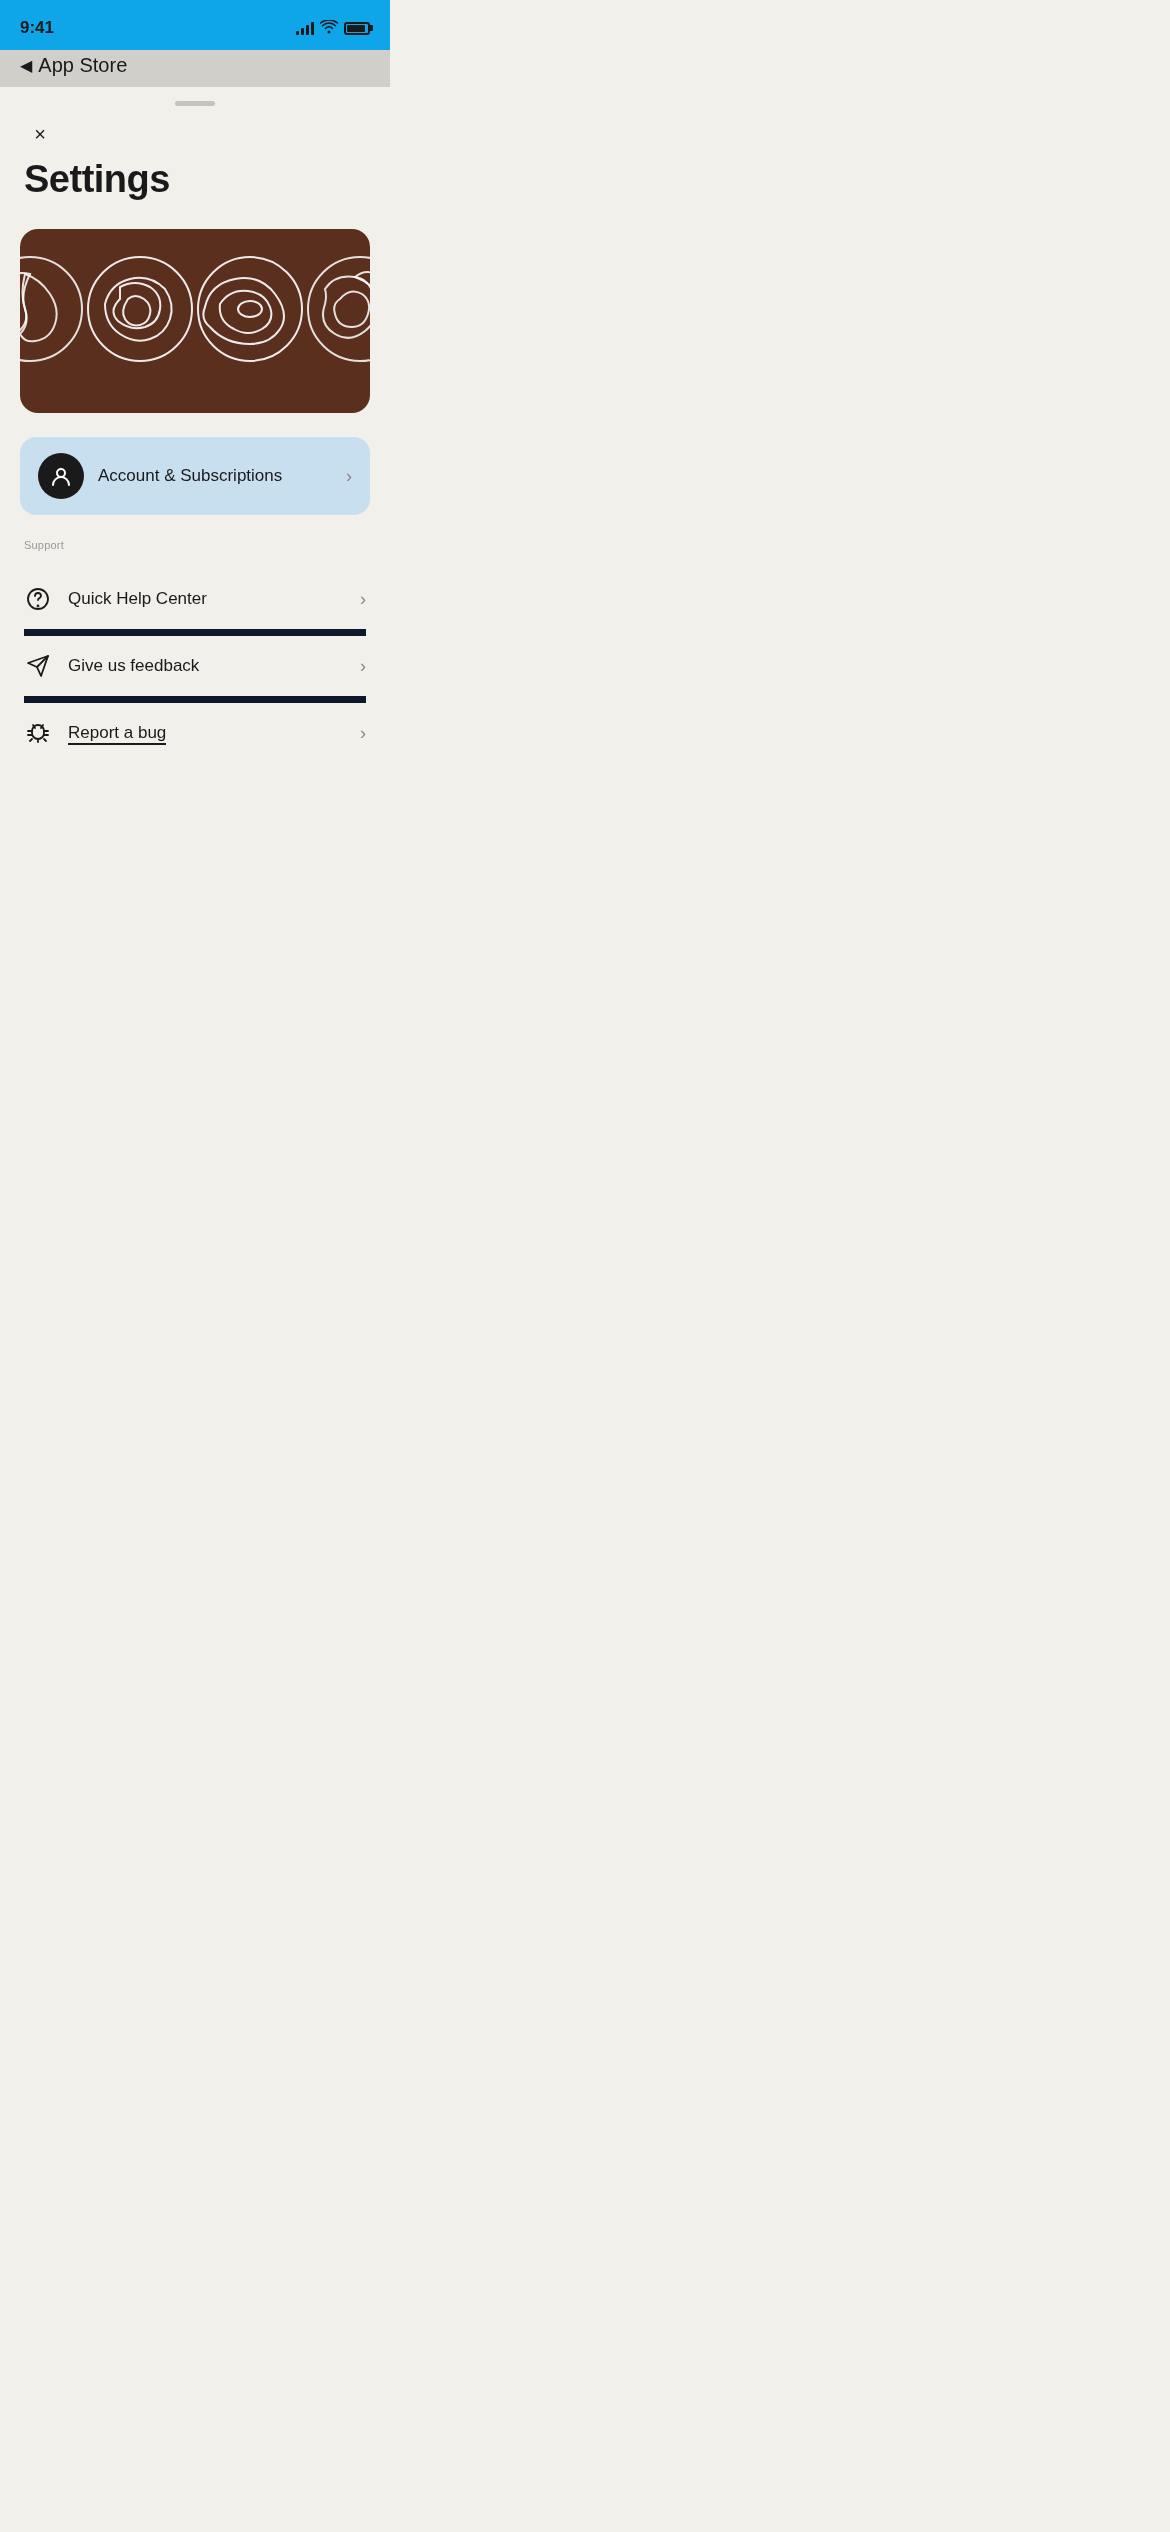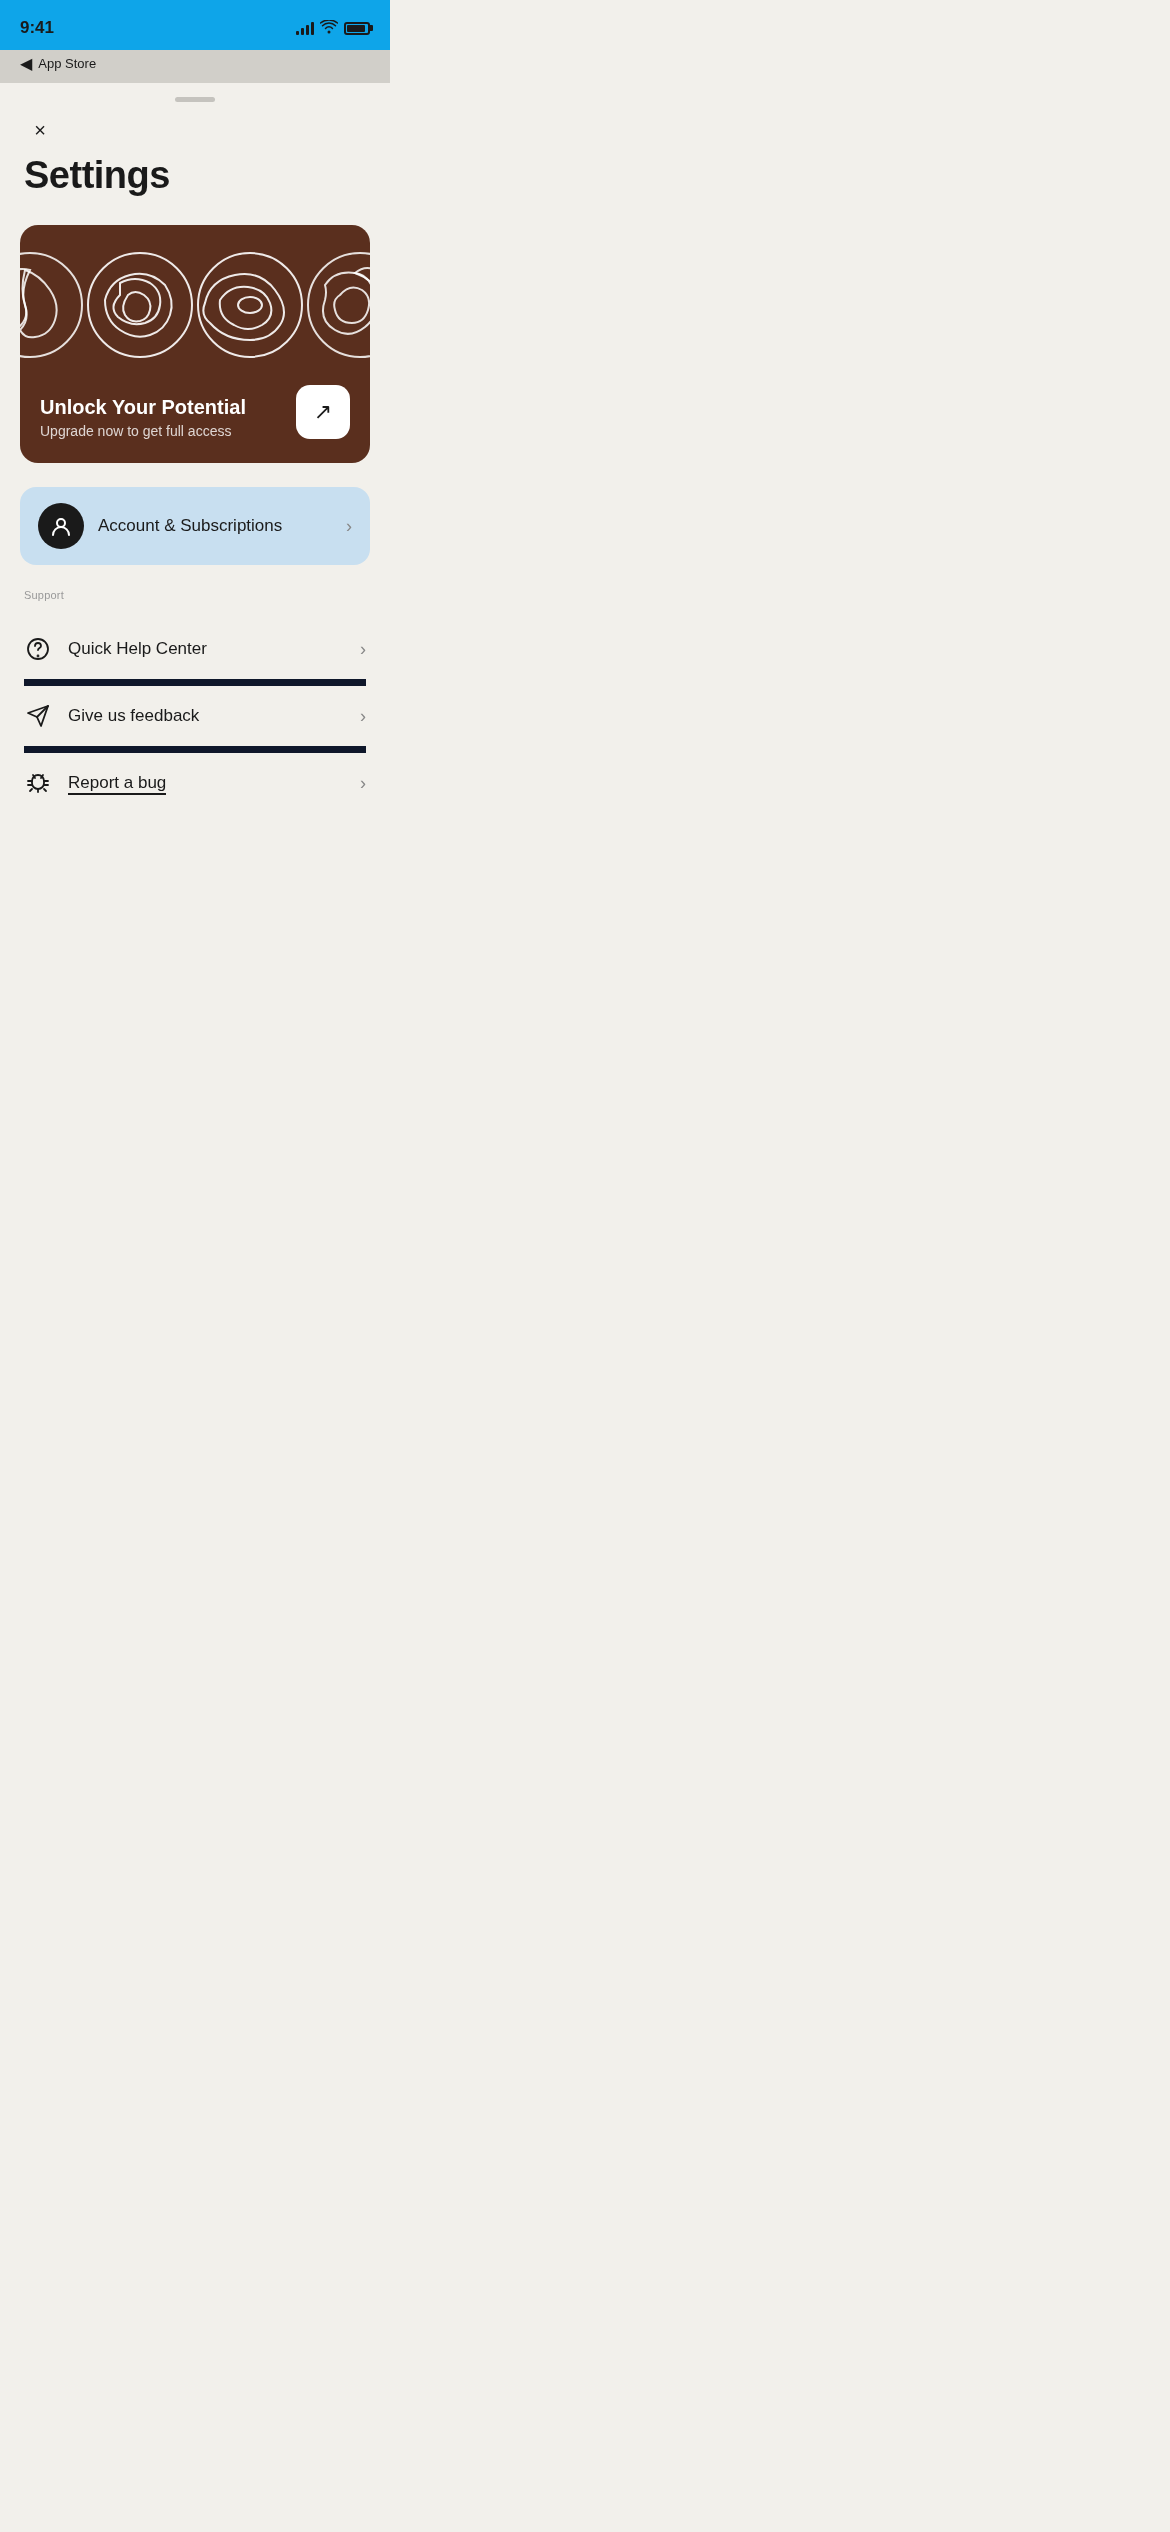--- a/index.html
+++ b/index.html
@@ -95,21 +95,21 @@
       align-items: center;
       gap: 6px;
     }
 
     .back-arrow {
       font-size: 16px;
       color: #1a1a1a;
     }
 
     .app-store-label {
-      font-size: 13px;
+      font-size: 20px;
       color: #1a1a1a;
     }
 
     
     .sheet {
       background: #f2f0eb;
       border-radius: 20px 20px 0 0;
       min-height: 780px;
       padding: 0 0 40px;
     }
@@ -389,29 +389,20 @@
         </svg>
       </div>
 
       <div class="circle-container" style="margin-right:-30px;">
         <svg class="circle-svg" viewBox="0 0 120 120" fill="none" xmlns="http://www.w3.org/2000/svg">
           <circle cx="60" cy="60" r="52" stroke="rgba(255,255,255,0.85)" stroke-width="2" fill="none"></circle>
           <path d="M25 40 Q35 25 55 28 Q70 30 75 50 Q80 70 65 82 Q50 94 35 85 Q18 75 25 55 Q27 47 25 40Z" stroke="rgba(255,255,255,0.85)" stroke-width="2" fill="none"></path>
           <path d="M55 28 Q75 35 85 55 Q95 75 80 88 Q95 80 100 60 Q95 35 75 25 Q65 20 55 28Z" stroke="rgba(255,255,255,0.85)" stroke-width="2" fill="none"></path>
           <path d="M40 50 Q50 38 62 45 Q72 52 68 65 Q64 78 52 78 Q38 78 35 65 Q32 55 40 50Z" stroke="rgba(255,255,255,0.85)" stroke-width="2" fill="none"></path>
         </svg>
-      </div>
-    </div>
-    <div class="upgrade-card-bottom">
-      <div class="upgrade-text">
-        <div class="upgrade-title">Unlock Your Potential</div>
-        <div class="upgrade-subtitle">Upgrade now to get full access</div>
-      </div>
-      <div class="upgrade-button">
-        <span class="upgrade-button-arrow">↗</span>
       </div>
     </div>
   </div>
 
   <div class="account-section">
     <div class="account-card">
       <div class="account-avatar">
         <svg width="22" height="22" viewBox="0 0 22 22" fill="none">
           <circle cx="11" cy="8" r="4" stroke="white" stroke-width="2"></circle>
           <path d="M3 20c0-4.4 3.6-8 8-8s8 3.6 8 8" stroke="white" stroke-width="2" stroke-linecap="round"></path>

